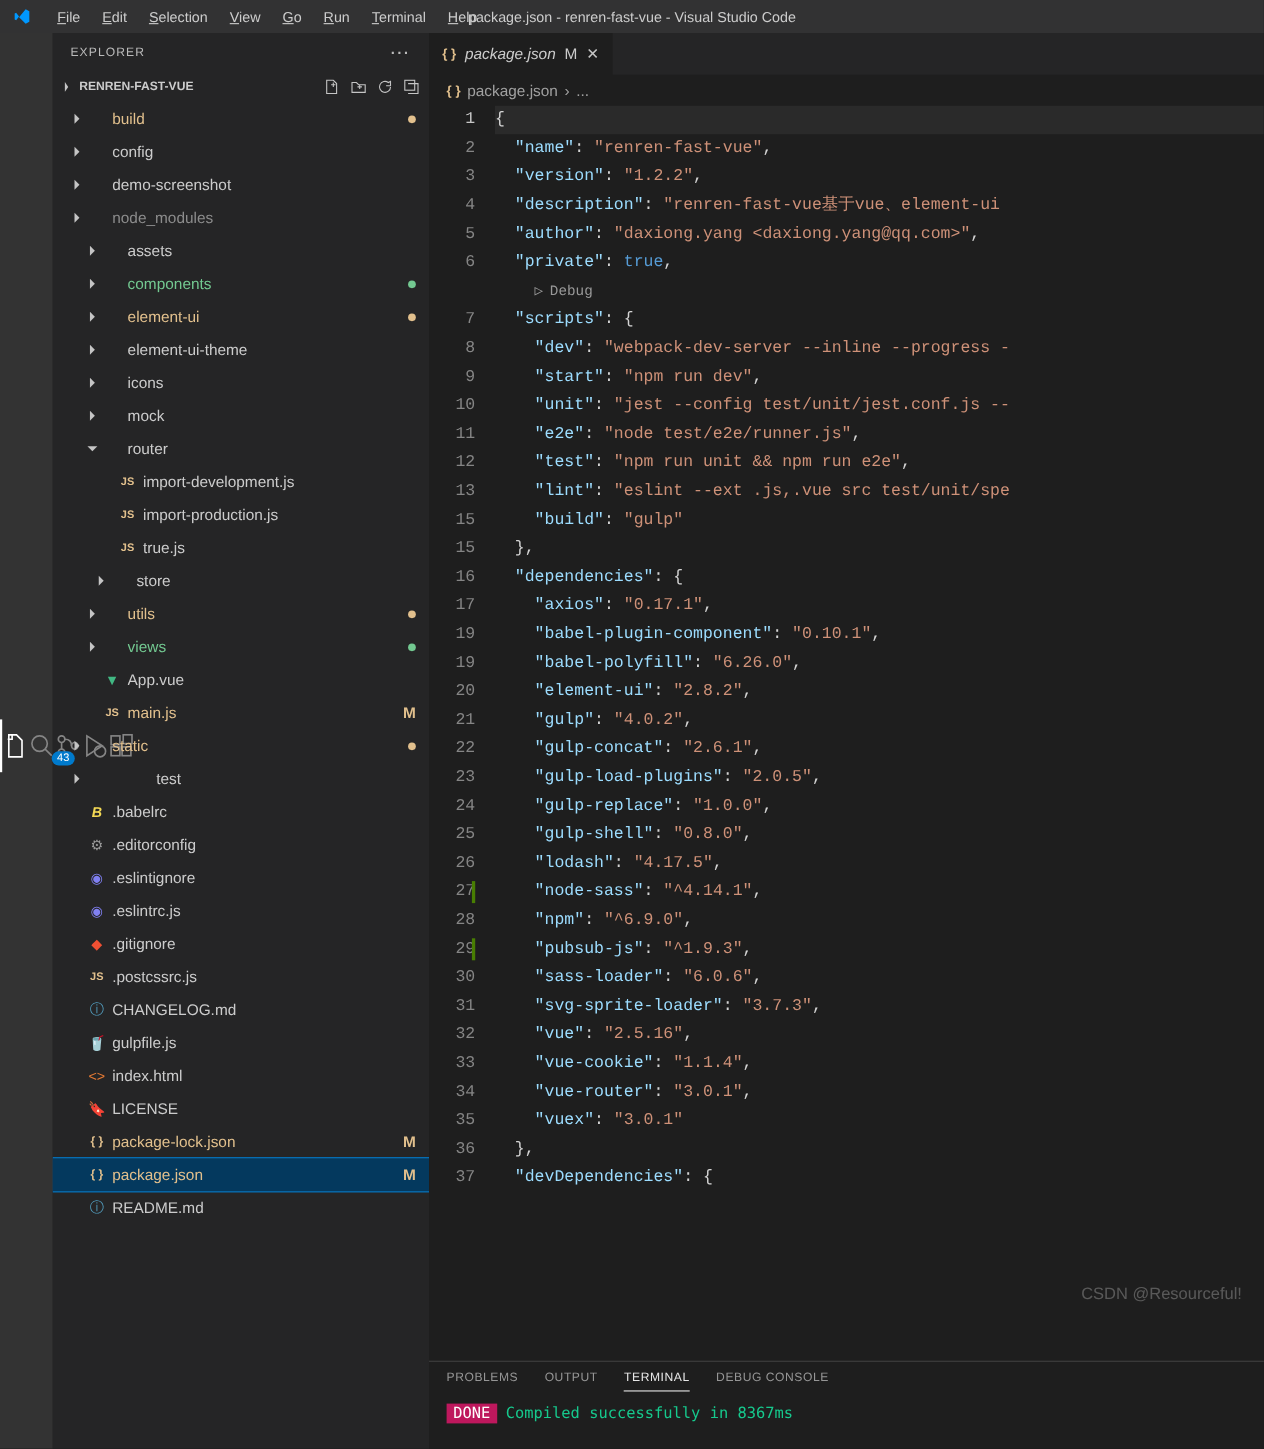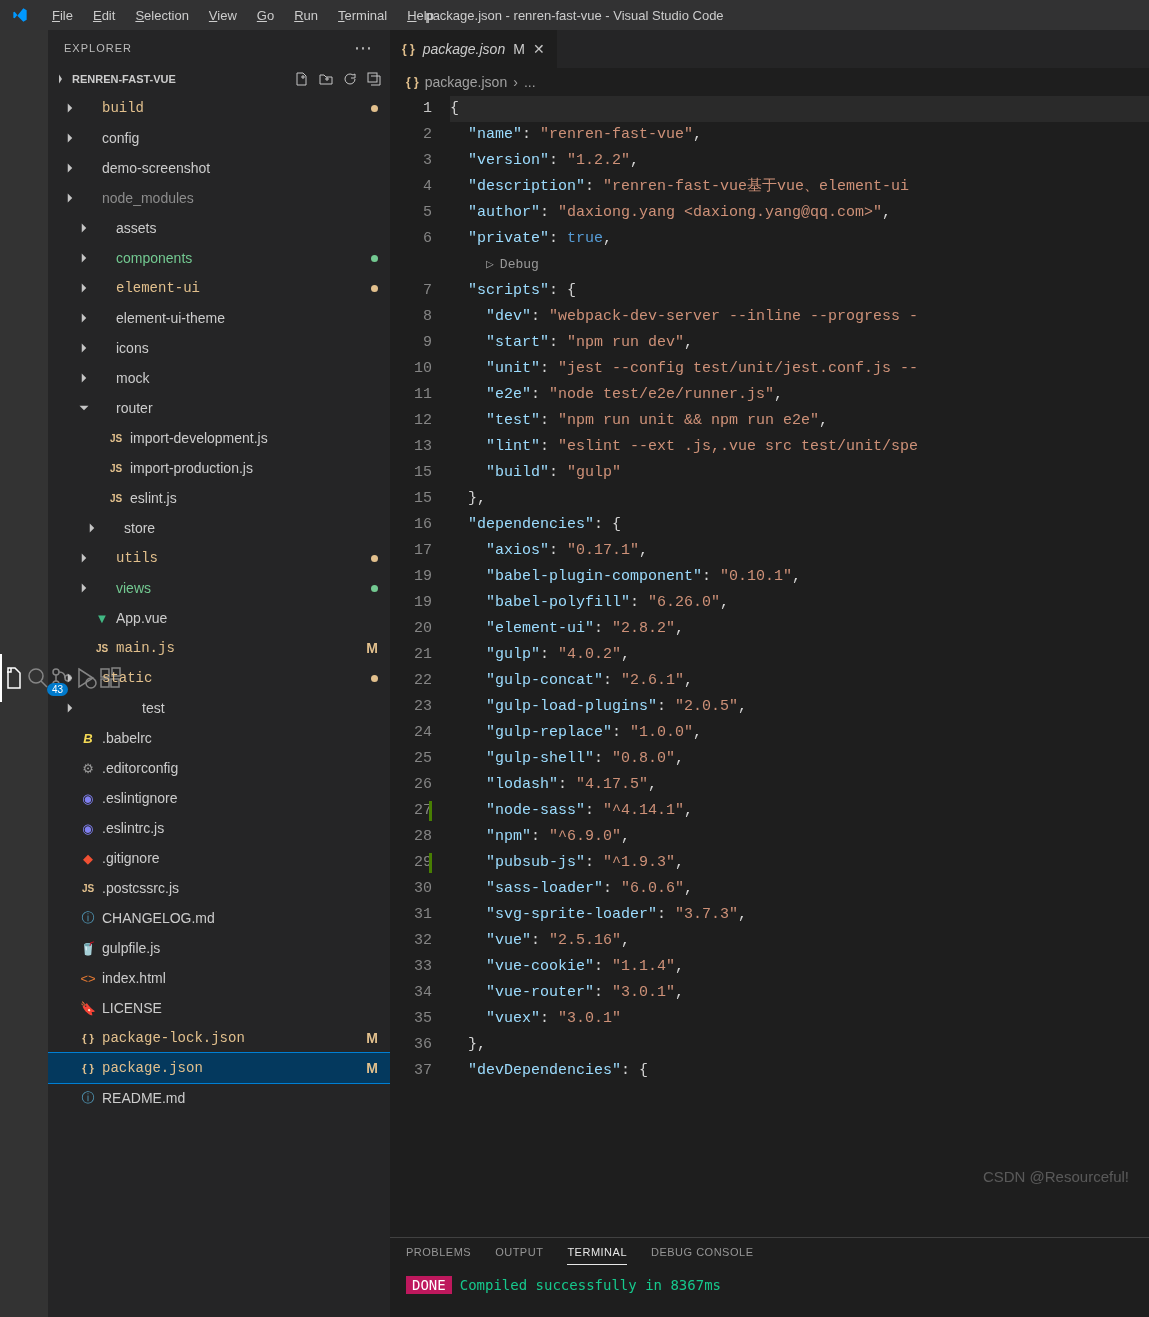--- a/index.html
+++ b/index.html
@@ -91,21 +91,21 @@
   cursor: pointer;
   position: relative;
 }
 .tree-row.selected { background: #04395e; outline: 1px solid #007fd4; }
 .tree-row .twisty { width: 16px; display: inline-flex; justify-content: center; color: #c5c5c5; }
 .tree-row .ficon { width: 20px; display: inline-flex; justify-content: center; margin-right: 4px; font-size:13px; }
 .tree-row .label { flex: 1; white-space: nowrap; overflow: hidden; text-overflow: ellipsis; }
 .tree-row .status { color: #e2c08d; font-weight: bold; margin-left: 6px; }
 .tree-row .dot { width: 7px; height: 7px; border-radius: 50%; margin-left: 6px; }
 .c-default { color: #cccccc; }
-.c-modified { color: #e2c08d; font-family: Liberation Mono, monospace; }
+.c-modified { color: #e2c08d; }
 .c-untracked { color: #73c991; }
 .c-ignored { color: #8c8c8c; }
 .dot-modified { background: #e2c08d; }
 .dot-untracked { background: #73c991; }
 .editor-area { flex: 1; display: flex; flex-direction: column; background: #1e1e1e; }
 .tabs {
   height: 38px;
   background: #252526;
   display: flex;
   align-items: stretch;
@@ -389,21 +389,21 @@
           <span class="ficon">
             <span style="color:#e2c08d;font-weight:bold;font-size:10px;">JS</span>
           </span>
           <span class="label c-default">import-production.js</span>
         </div>
         <div class="tree-row" style="padding-left: 42px;">
           <span class="twisty"></span>
           <span class="ficon">
             <span style="color:#e2c08d;font-weight:bold;font-size:10px;">JS</span>
           </span>
-          <span class="label c-default">eslint.js</span>
+          <span class="label c-default">true.js</span>
         </div>
         <div class="tree-row" style="padding-left: 36px;">
           <span class="twisty">
             <svg width="12" height="12" viewBox="0 0 16 16">
               <path fill="#c5c5c5" d="M5 2l6 6-6 6"></path>
             </svg>
           </span>
           <span class="ficon"></span>
           <span class="label c-default">store</span>
         </div>

